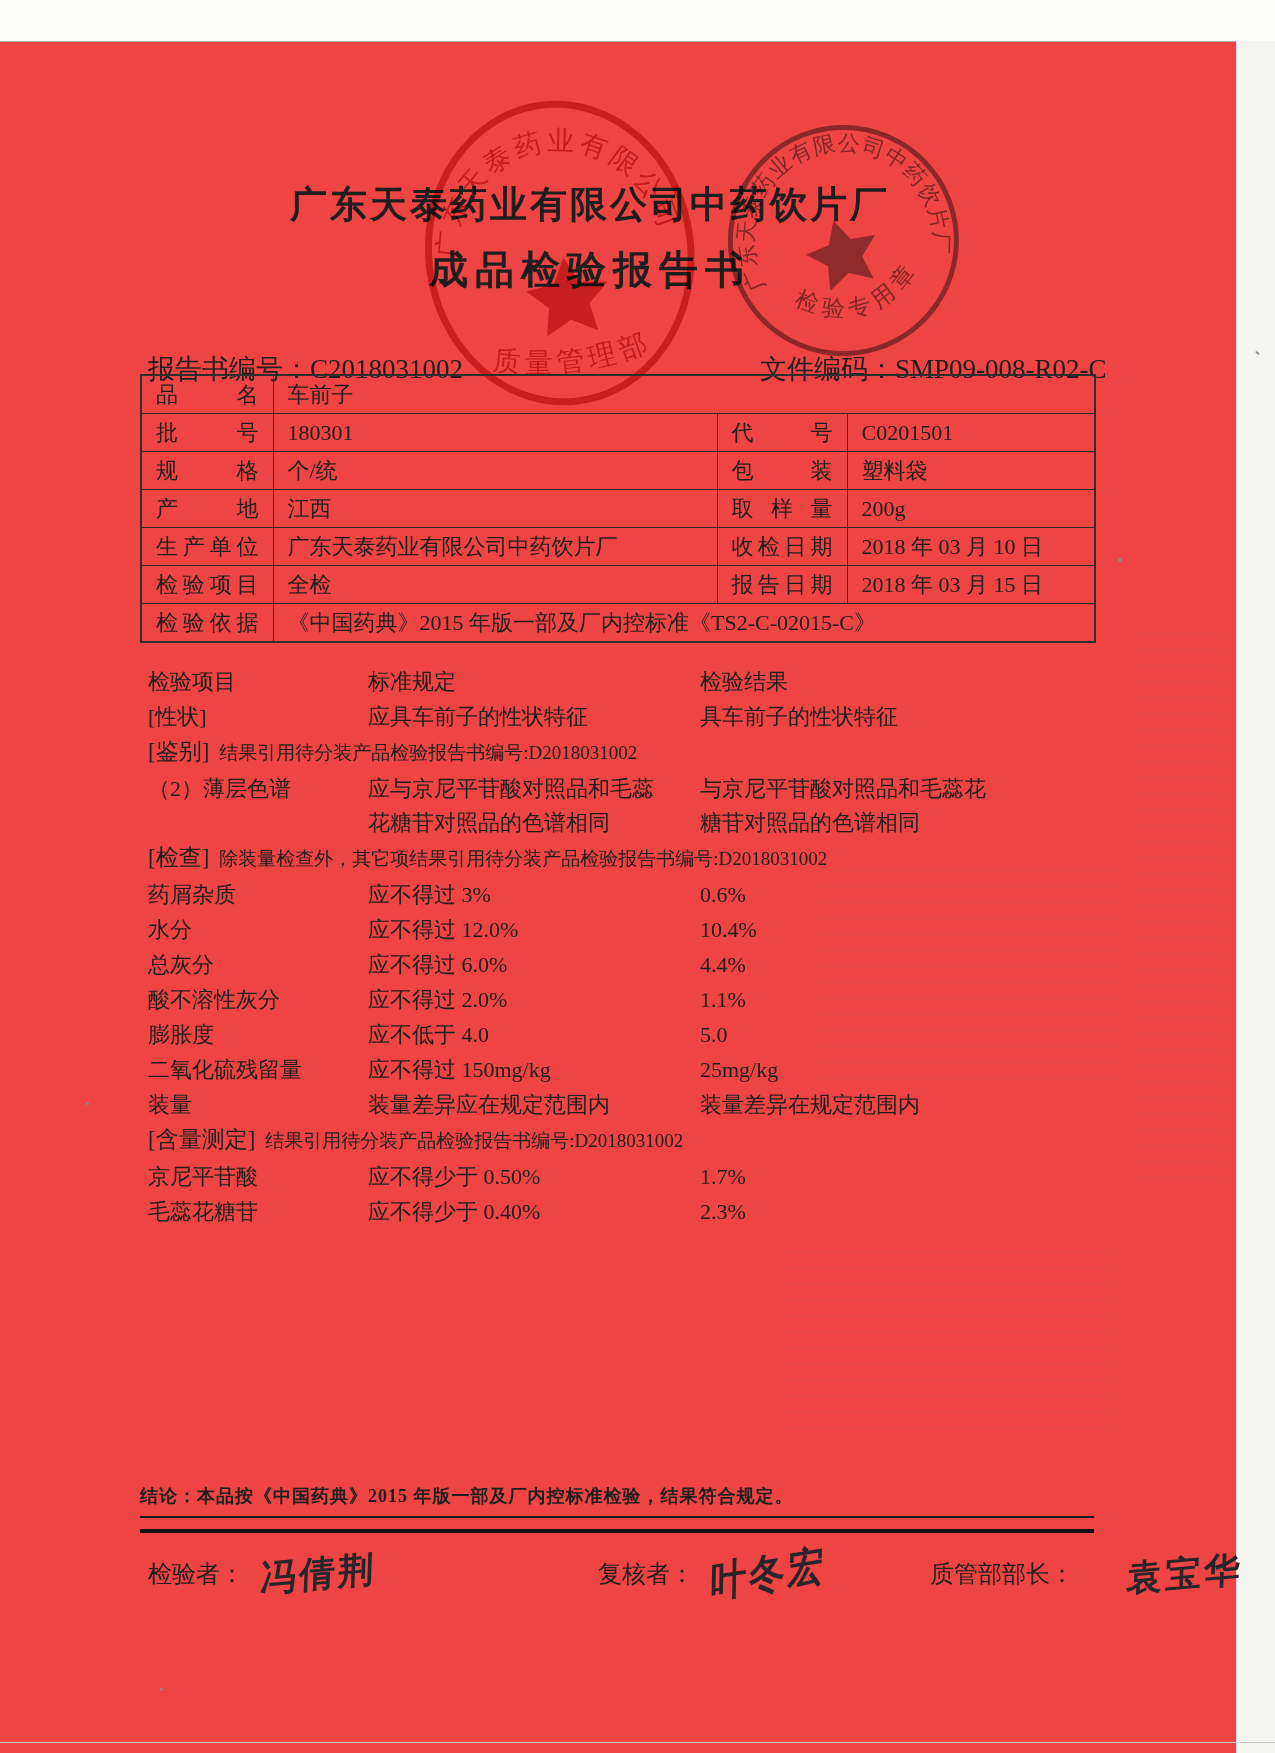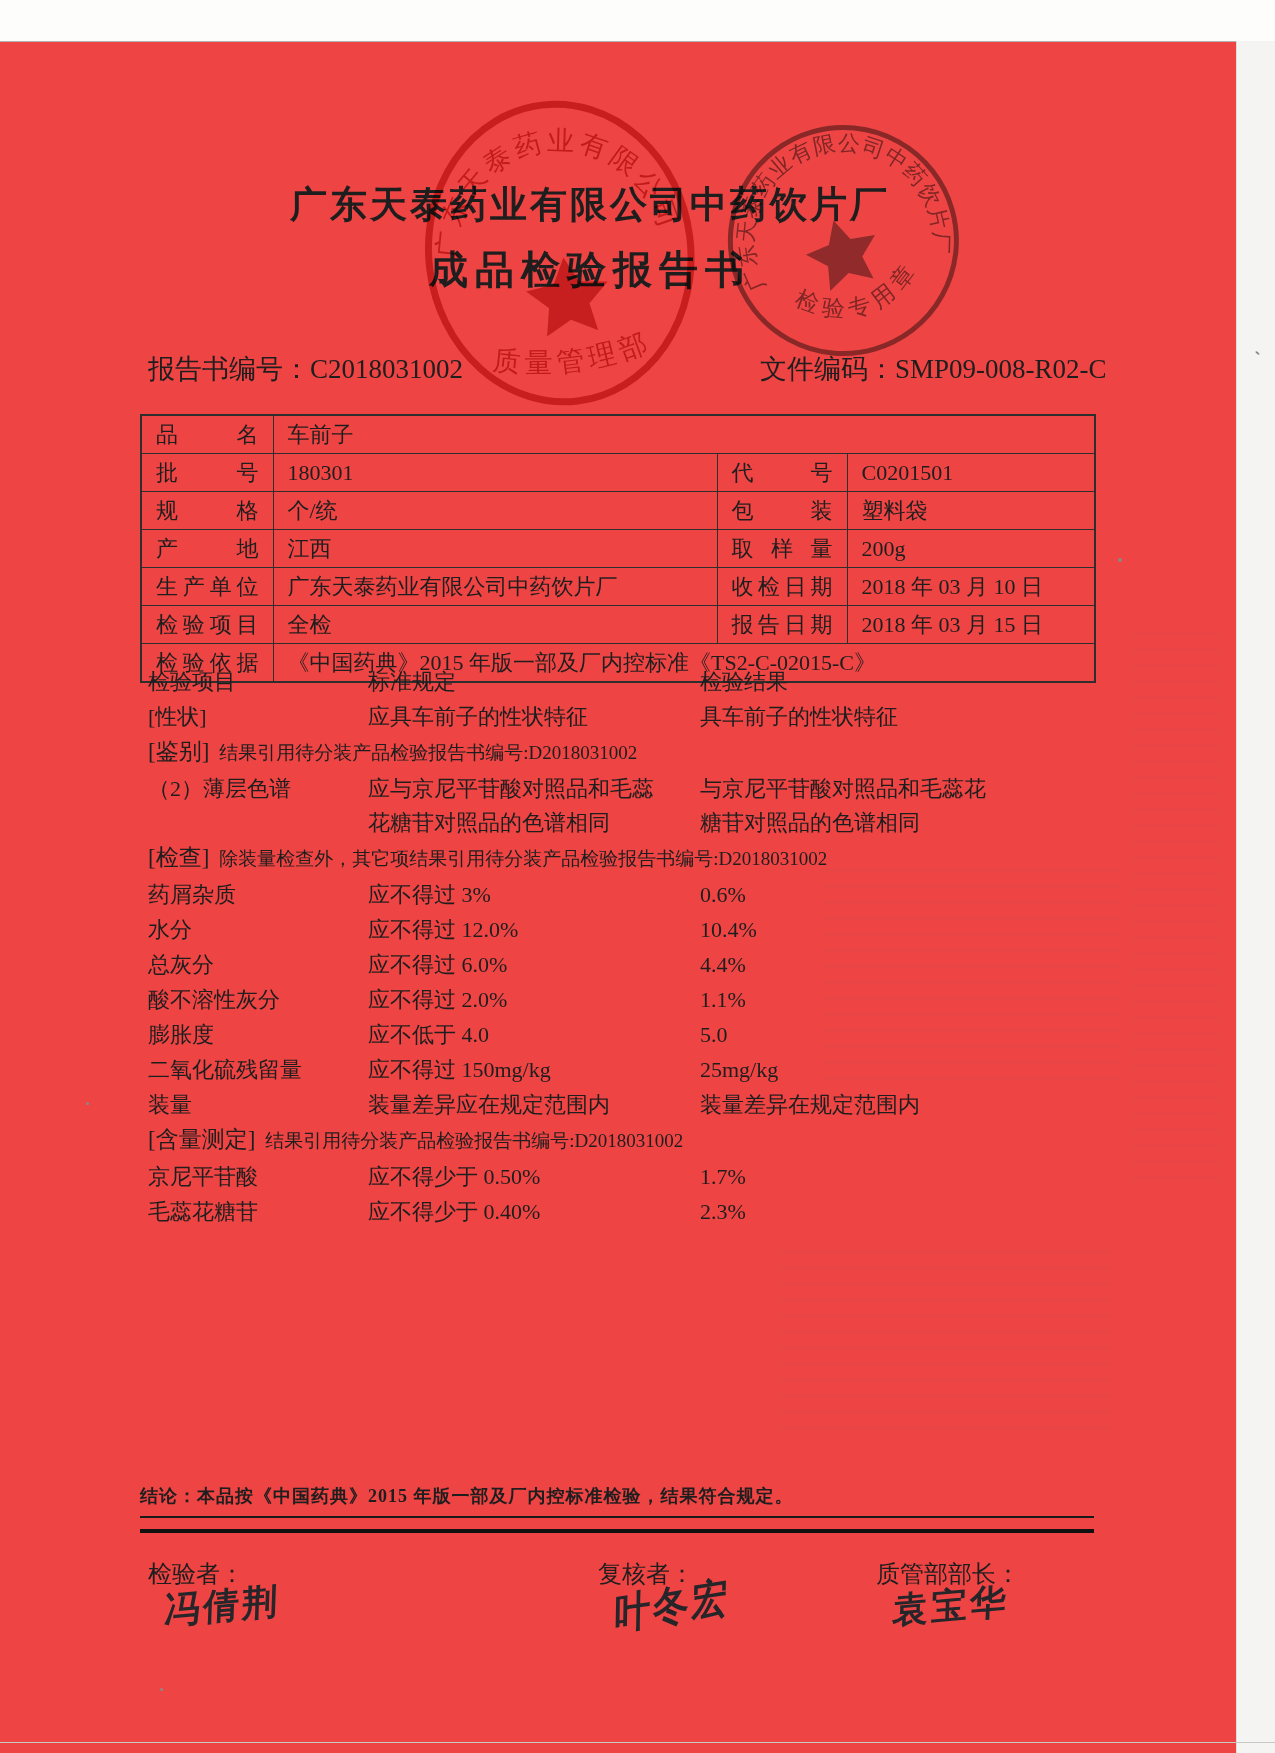--- a/index.html
+++ b/index.html
@@ -20,21 +20,21 @@
   
   .title1{position:absolute;left:0;top:180px;width:1180px;text-align:center;
     font-size:37px;font-weight:600;letter-spacing:3px;}
   .title2{position:absolute;left:0;top:243px;width:1180px;text-align:center;
     font-size:39px;font-weight:700;letter-spacing:7px;}
   
   .meta{position:absolute;top:351px;font-size:27px;white-space:nowrap;font-family:Liberation Serif, serif;}
   .meta-report{left:148px;}
   .meta-file{left:760px;}
   
-  table.itable{position:absolute;left:140px;top:414px;width:954px;
+  table.itable{position:absolute;left:140px;top:374px;width:954px;
     border-collapse:collapse;table-layout:fixed;font-size:22px;}
   table.itable td{border:1.6px solid #2e2e2e;height:35px;padding:1px 14px;overflow:hidden;white-space:nowrap;}
   table.itable{border:2px solid #2e2e2e;}
   .jlabel{text-align:justify;text-align-last:justify;}
   td.val{padding-left:18px;}
   td.basis{padding-left:30px;}
   
   .results{position:absolute;left:0;top:664px;width:1140px;font-size:22px;}
   .rrow{display:flex;padding-left:148px;min-height:35px;align-items:flex-start;line-height:35px;}
   .r-item{width:220px;flex:none;}
@@ -44,24 +44,24 @@
   .rrow.narrow .r-res{width:300px;flex:none;line-height:34px;padding-top:1px;}
   .rrow.sect{align-items:baseline;min-height:37px;}
   .s-prefix{font-size:23px;flex:none;margin-right:10px;}
   .s-note{font-size:19px;}
   
   .conclusion{position:absolute;left:140px;top:1484px;width:954px;
     font-size:18px;font-weight:600;letter-spacing:1px;
     border-bottom:2px solid #1a1a1a;padding-bottom:8px;white-space:nowrap;}
   .conc-rule{position:absolute;left:140px;top:1529px;width:954px;height:3.5px;background:#111;}
   
-  .sig-group{position:absolute;top:1558px;font-size:24px;white-space:nowrap;display:flex;align-items:flex-start;flex-direction:column;}
+  .sig-group{position:absolute;top:1558px;font-size:24px;white-space:nowrap;display:flex;align-items:flex-start;}
   .sig-1{left:148px;}
   .sig-2{left:598px;}
-  .sig-3{left:876px;}
+  .sig-3{left:930px;gap:36px;}
   .handwriting{display:inline-block;font-size:36px;font-weight:600;color:#26262a;
     margin-left:16px;margin-top:-8px;letter-spacing:3px;
     transform:rotate(-5deg) skewX(-7deg);}
   .hw-2{transform:rotate(-9deg) skewX(-10deg) scaleY(1.15);}
   
   .stamp{position:absolute;mix-blend-mode:multiply;opacity:0.88;}
   .stamp-red{left:416px;top:96px;transform:rotate(-7deg);}
   .stamp-black{left:713px;top:110px;transform:rotate(-16deg);}
 </style>
 </head>

